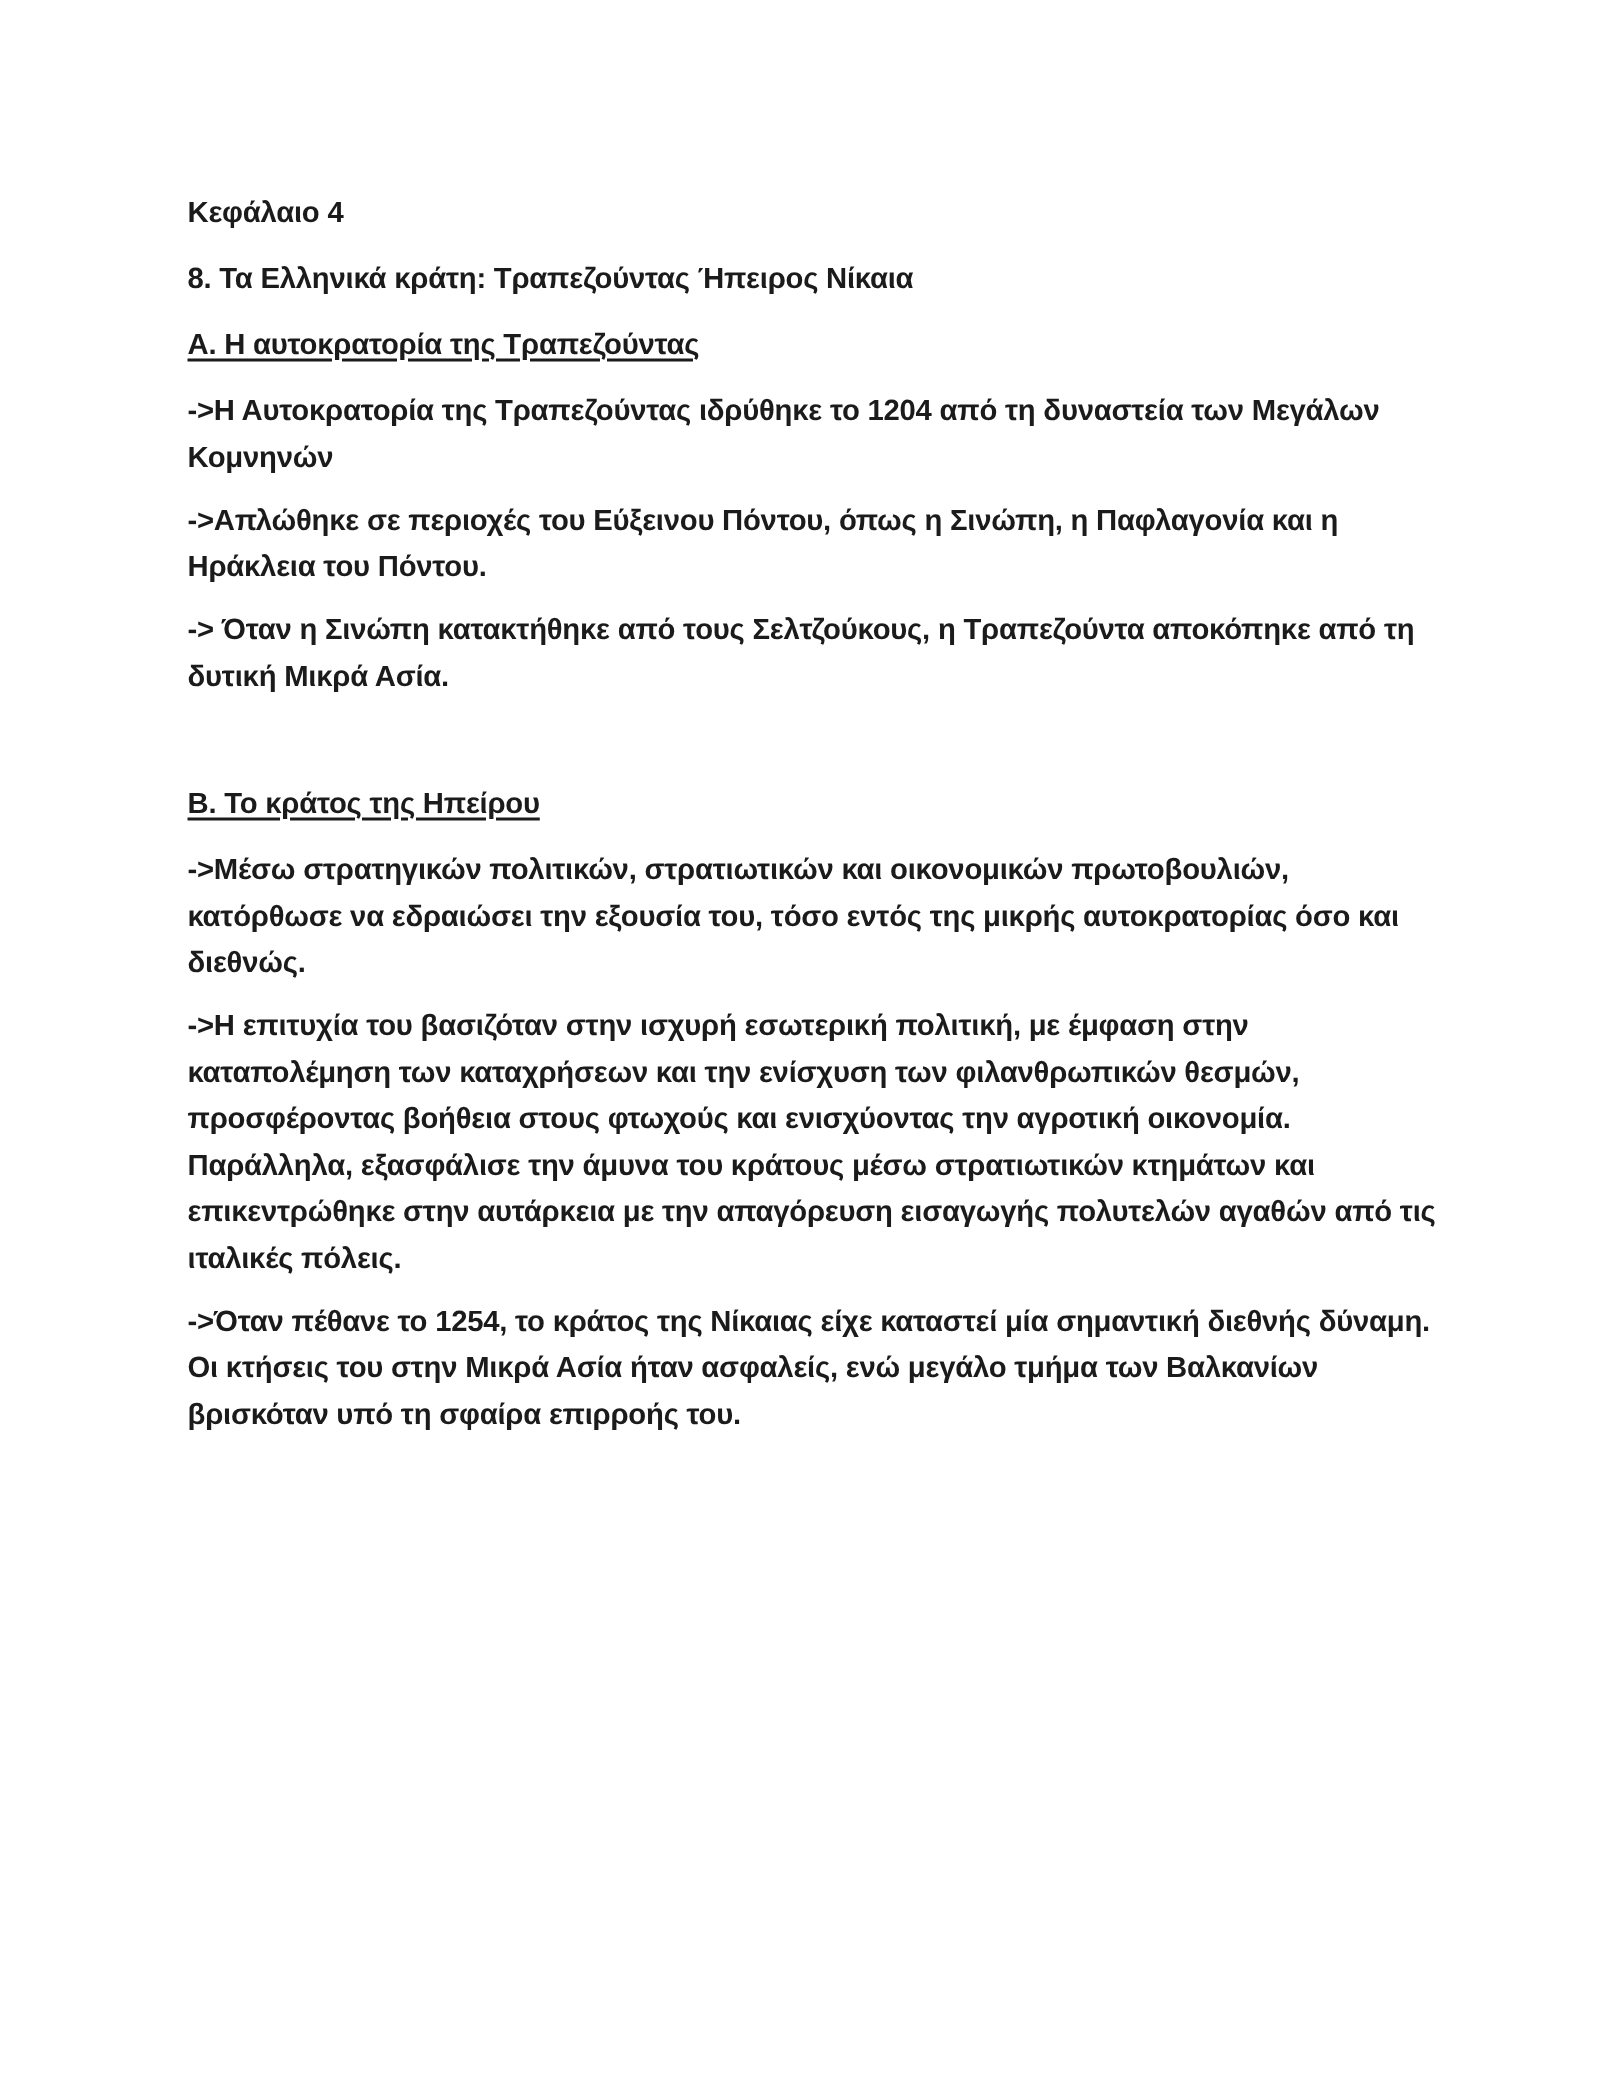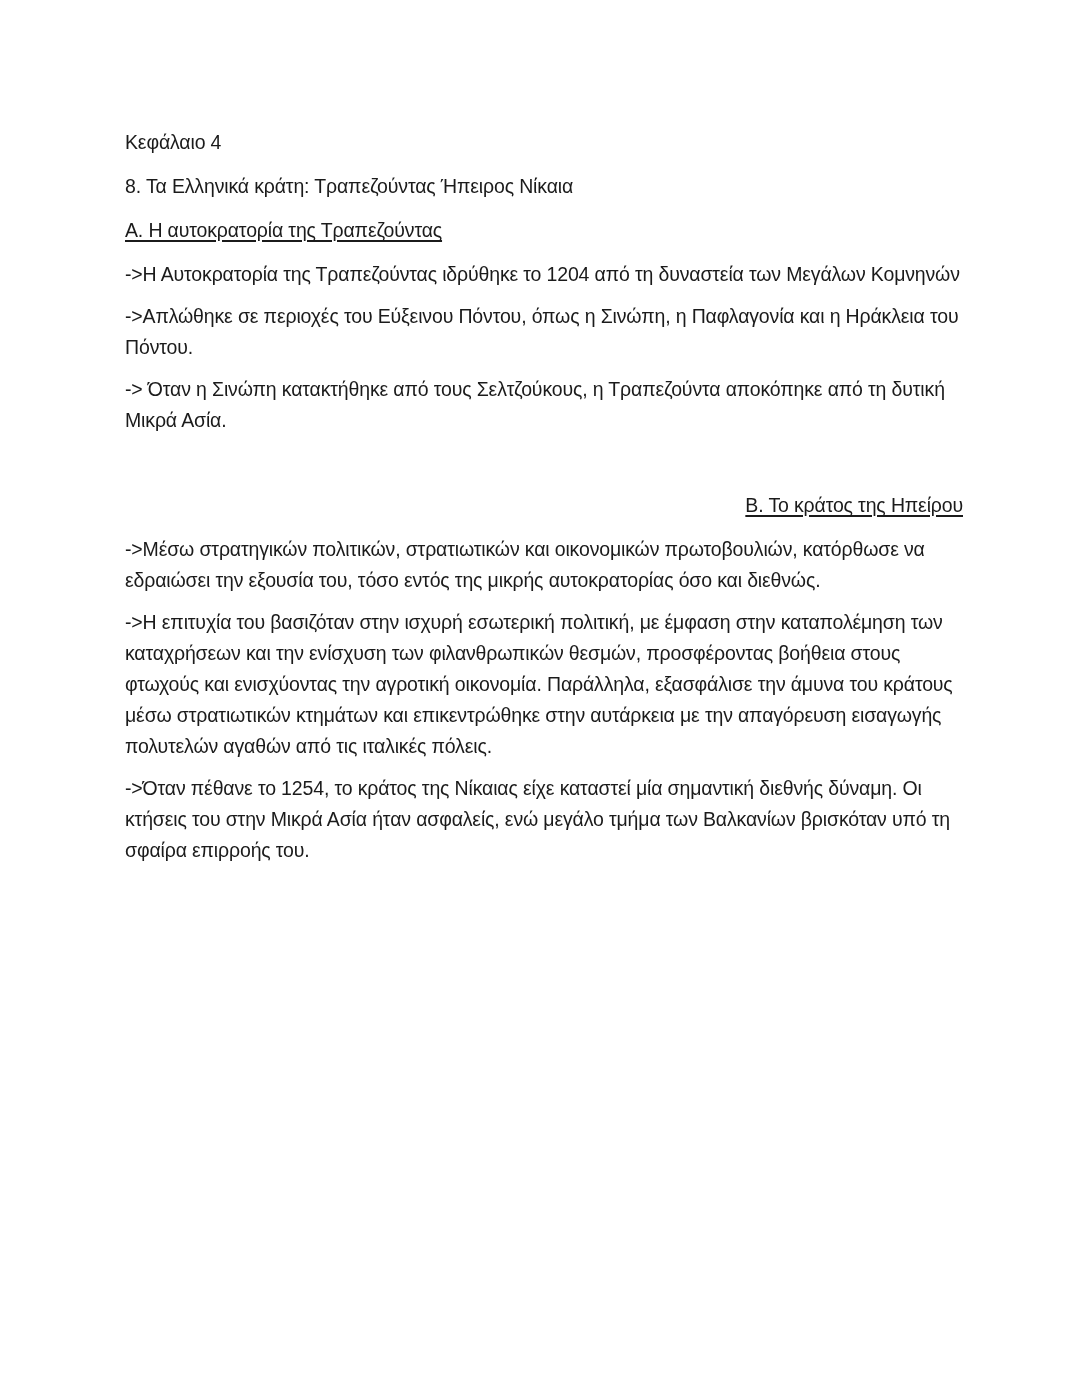--- a/index.html
+++ b/index.html
@@ -22,35 +22,34 @@
     width: 838px;
   }
   .content h1,
   .content h2,
   .content h3,
   .content p {
     margin: 0 0 11px 0;
     font-size: 19.5px;
     line-height: 31px;
     letter-spacing: -0.15px;
-    font-weight: normal;
+    font-weight: bold;
   }
   h1.h-bold, h2.h-bold {
-    font-weight: normal;
+    font-weight: bold;
     margin-bottom: 13px;
   }
   h3.h-underline {
     text-decoration: underline;
     text-underline-offset: 3px;
     text-decoration-thickness: 1.5px;
     margin-bottom: 13px;
   }
   h3.section-b {
     margin-top: 54px;
-    text-align: right;
   }
 </style>
 </head>
 <body>
 
 <div class="page">
   <div class="content">
 
     <h1 class="h-bold">Κεφάλαιο 4</h1>
 

